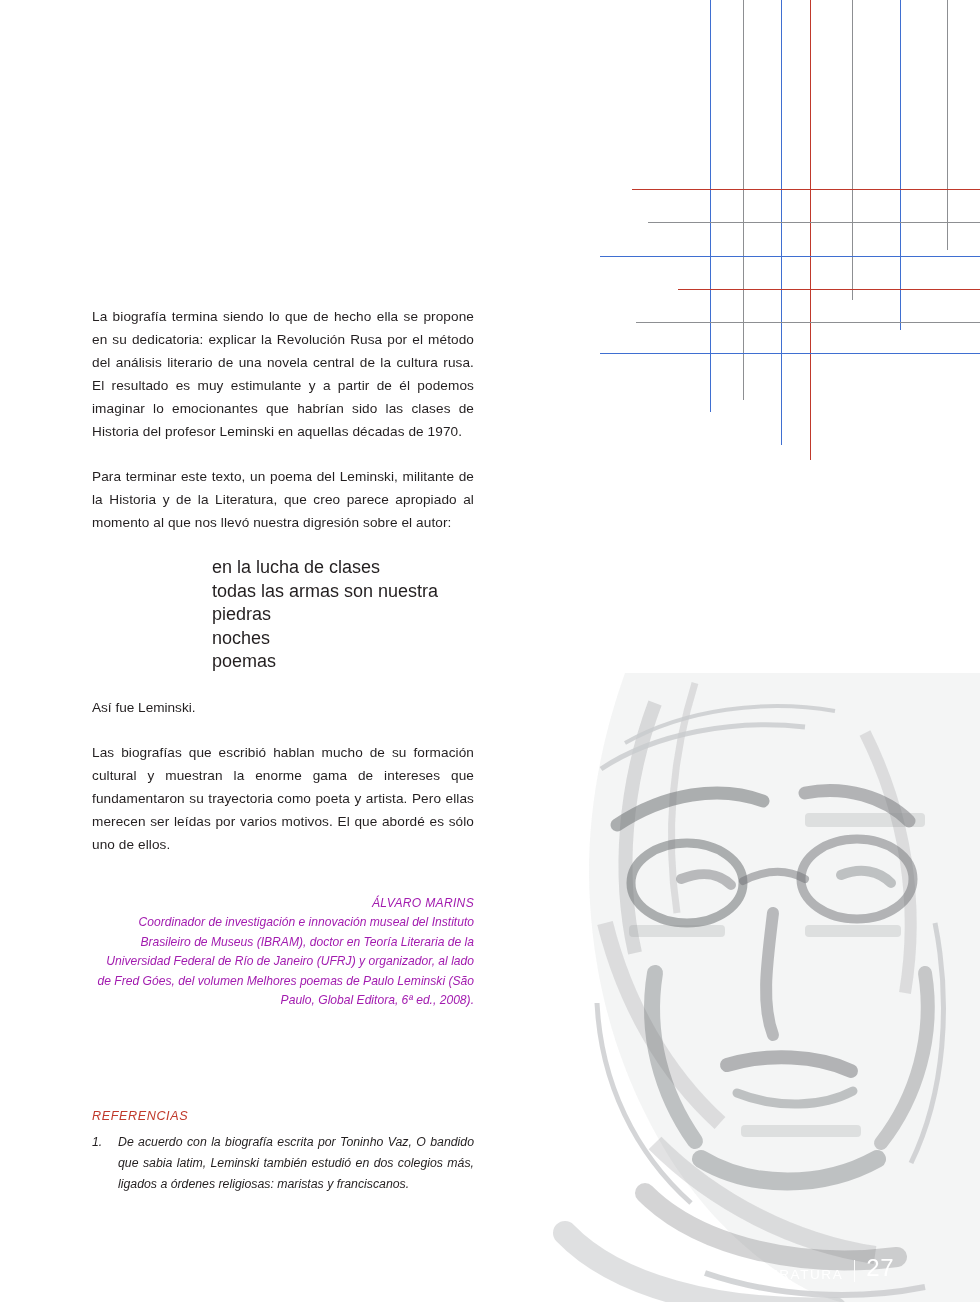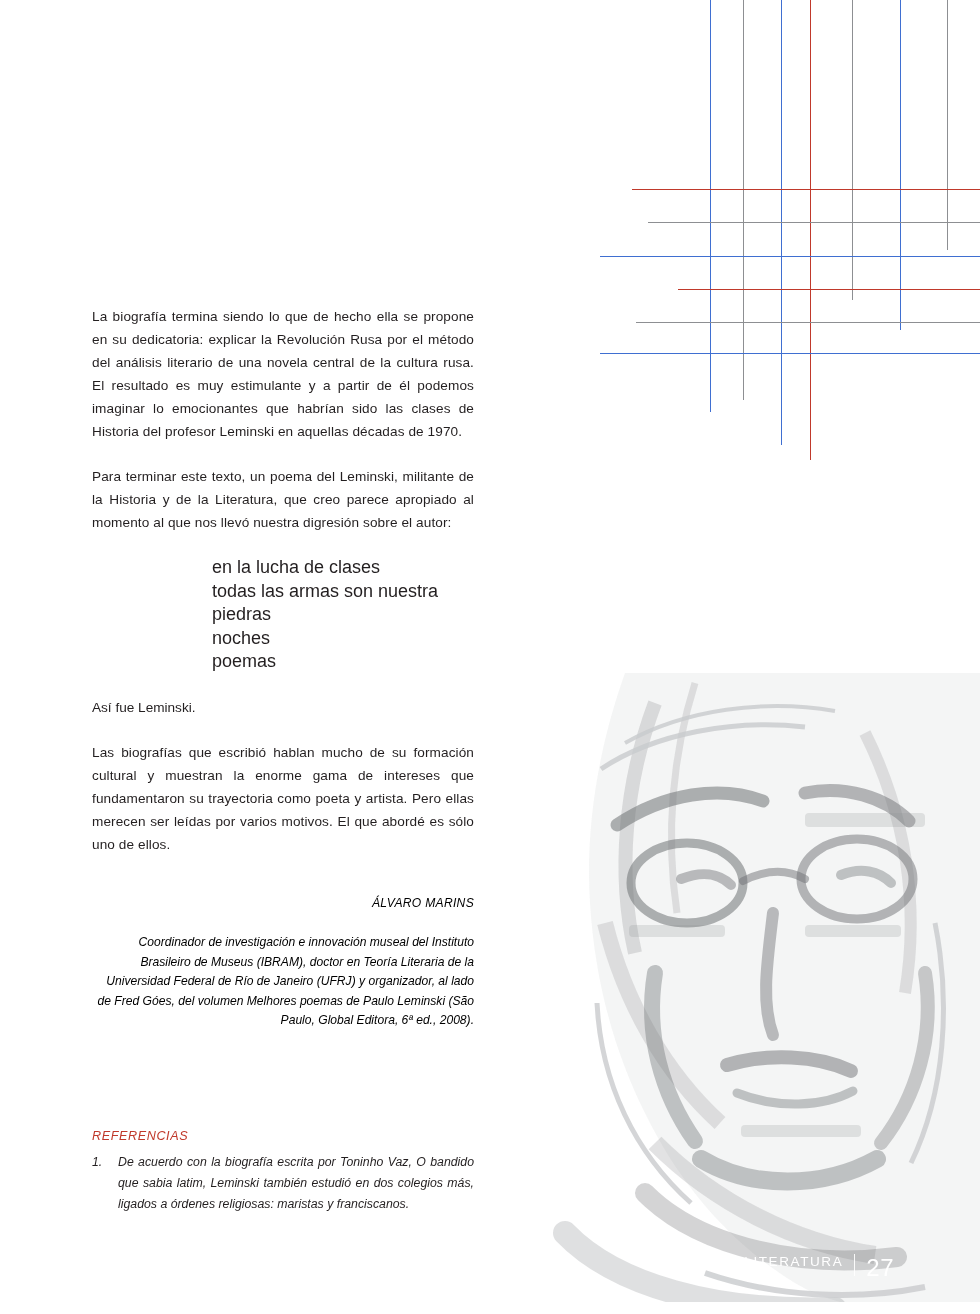--- a/index.html
+++ b/index.html
@@ -77,29 +77,28 @@
     color: #231f20;
     margin: 0 0 22px 0;
   }
 
   
   .credit {
     margin-top: 38px;
     text-align: right;
     font-size: 12.1px;
     line-height: 19.5px;
-    color: #000000;
+    color: #a21caf;
   }
   .credit-name {
     font-style: italic;
     letter-spacing: 0.3px;
   }
   .credit-body {
     font-style: italic;
-    margin-top: 20px;
   }
 
   
   .refs {
     margin-top: 98px;
     font-style: italic;
   }
   .refs-title {
     color: #c0392b;
     font-size: 12.6px;
@@ -120,21 +119,21 @@
     flex: 1 1 auto;
     text-align: justify;
   }
 
   
   .footer {
     position: absolute;
     right: 86px;
     bottom: 20px;
     display: flex;
-    align-items: flex-start;
+    align-items: flex-end;
     gap: 11px;
     color: #ffffff;
   }
   .footer-label {
     font-size: 13.5px;
     letter-spacing: 1.6px;
   }
   .footer-rule {
     width: 1px;
     height: 22px;

